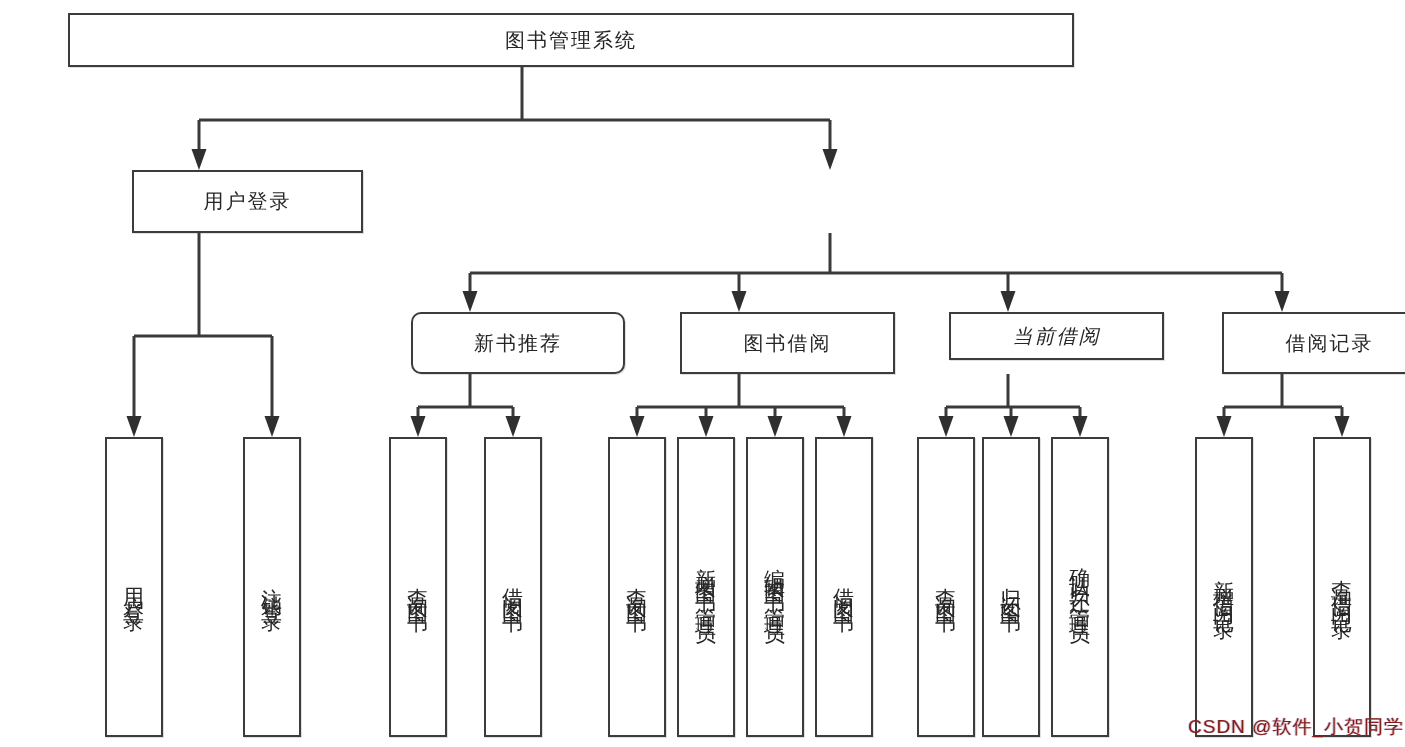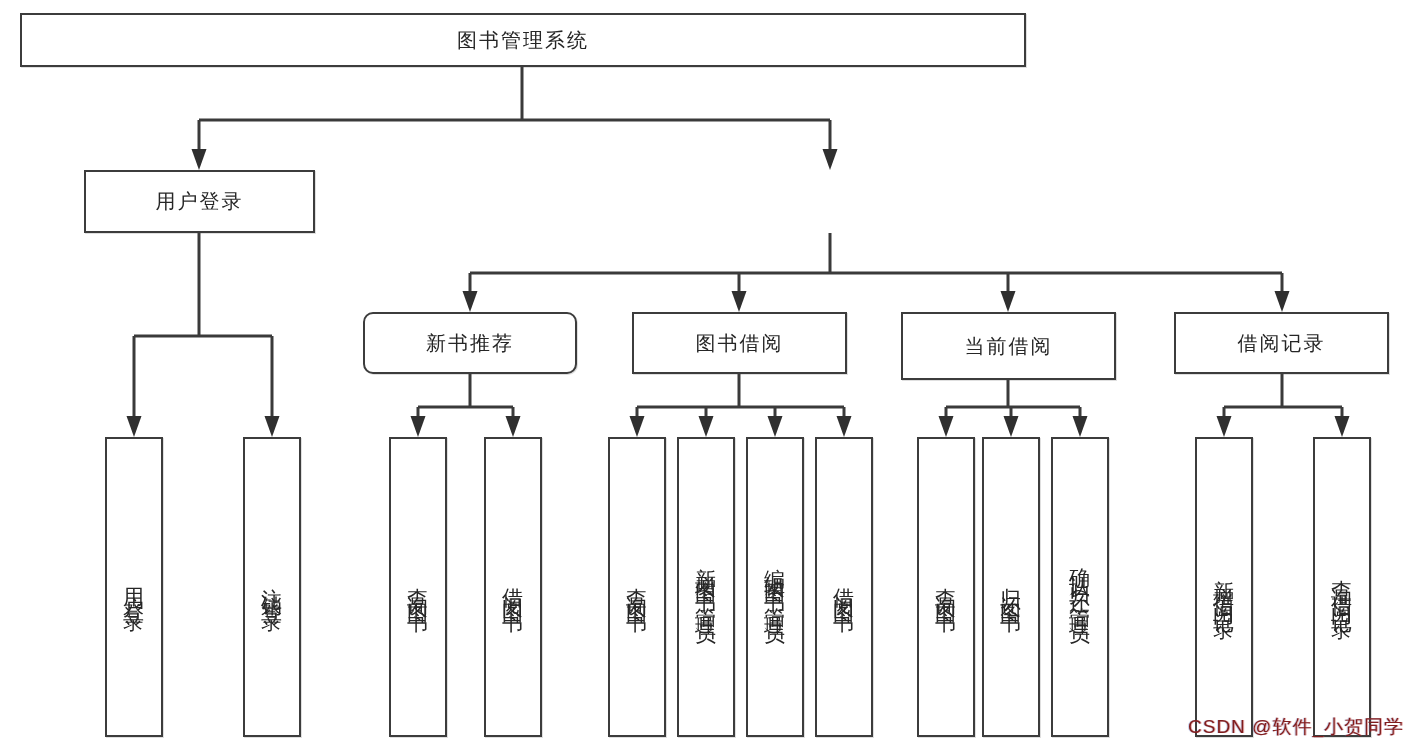--- a/index.html
+++ b/index.html
@@ -7,21 +7,21 @@
     position:relative; width:1405px; height:747px; background:#ffffff;
     font-family:"Liberation Sans", sans-serif; overflow:hidden;
   }
   .node {
     position:absolute; box-sizing:border-box;
     border:2.5px solid #3c3c3c; background:#ffffff;
     display:flex; align-items:center; justify-content:center;
     color:#262626;
     box-shadow:1px 1px 0 rgba(80,80,80,0.18);
   }
-  .h-node { font-size:20px; letter-spacing:2px; white-space:nowrap; }
+  .h-node { font-size:20px; letter-spacing:2px; white-space:nowrap;margin-left:48px; }
   .root-node { font-size:20px; }
   .v-node {
     writing-mode:vertical-rl; text-orientation:mixed;
     font-size:21px; letter-spacing:8px; line-height:1;
   }
   svg.connectors { position:absolute; left:0; top:0; pointer-events:none; }
   .watermark {
     position:absolute; left:1188px; top:714px;
     font-size:19px; color:#7f1d1d; letter-spacing:1px; white-space:nowrap;
     text-shadow:1px 0 0 rgba(205,80,80,0.45), -1px 0 0 rgba(110,130,200,0.35);
@@ -89,21 +89,21 @@
       <polygon points="1334.5,416 1349.5,416 1342,437"></polygon>
     </g>
   </svg>
 
   <div class="node h-node root-node" style="left:20px;top:13px;width:1006px;height:54px;">图书管理系统</div>
 
   <div class="node h-node" style="left:84px;top:170px;width:231px;height:63px;">用户登录</div>
 
   <div class="node h-node" style="left:363px;top:312px;width:214px;height:62px;border-radius:10px;">新书推荐</div>
   <div class="node h-node" style="left:632px;top:312px;width:215px;height:62px;font-family:Liberation Serif, serif;">图书借阅</div>
-  <div class="node h-node" style="left:901px;top:312px;width:215px;height:68px;">当前借阅</div>
+  <div class="node h-node" style="left:901px;top:312px;width:215px;height:48px;font-style:italic;">当前借阅</div>
   <div class="node h-node" style="left:1174px;top:312px;width:215px;height:62px;">借阅记录</div>
 
   <div class="node v-node" style="left:105px;top:437px;width:58px;height:300px;">用户登录</div>
   <div class="node v-node" style="left:243px;top:437px;width:58px;height:300px;">注销登录</div>
 
   <div class="node v-node" style="left:389px;top:437px;width:58px;height:300px;">查询图书</div>
   <div class="node v-node" style="left:484px;top:437px;width:58px;height:300px;">借阅图书</div>
 
   <div class="node v-node" style="left:608px;top:437px;width:58px;height:300px;">查询图书</div>
   <div class="node v-node" style="left:677px;top:437px;width:58px;height:300px;">新增图书（管理员）</div>

